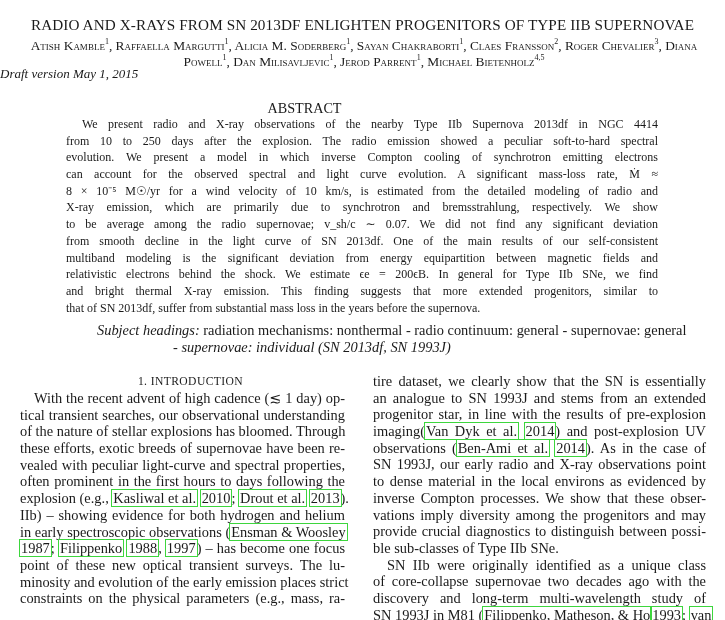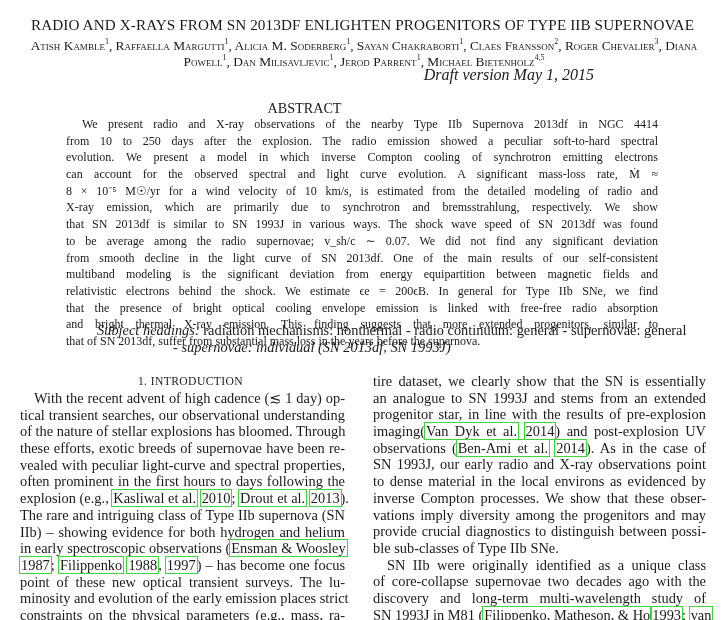--- a/index.html
+++ b/index.html
@@ -11,22 +11,22 @@
     position:absolute; top:16px; left:0; width:725px; text-align:center;
     font-family:"Liberation Serif",serif; font-size:15.2px; letter-spacing:0.1px;
   }
   .authors {
     position:absolute; top:38px; left:24px; width:680px; text-align:center;
     font-family:"Liberation Serif",serif; font-size:13.4px; line-height:16px;
     font-variant:small-caps;
   }
   .authors sup { font-size:8px; vertical-align:6px; font-variant:normal; line-height:0; }
   .draft {
-    position:absolute; top:66px; left:0; width:594px; text-align:right;
-    font-family:"Liberation Serif",serif; font-style:italic; font-size:16px;
+    position:absolute; top:66px; left:0; width:594px; text-align:left;
+    font-family:"Liberation Serif",serif; font-style:italic; font-size:13px;
   }
   .abstract-heading {
     position:absolute; top:100px; left:0; width:609px; text-align:center;
     font-family:"Liberation Serif",serif; font-size:14.2px;
   }
   .abstract-body {
     position:absolute; top:116px; left:66px; width:592px;
     font-family:"Liberation Serif",serif; font-size:12px; line-height:16.7px;
   }
   .line { display:block; white-space:nowrap; text-align:justify; text-align-last:justify; height:16.7px; }
@@ -75,46 +75,43 @@
 
   <div class="abstract-heading">ABSTRACT</div>
 
   <div class="abstract-body">
     <span class="line" style="padding-left:16px">We present radio and X-ray observations of the nearby Type IIb Supernova 2013df in NGC 4414</span>
     <span class="line">from 10 to 250 days after the explosion. The radio emission showed a peculiar soft-to-hard spectral</span>
     <span class="line">evolution. We present a model in which inverse Compton cooling of synchrotron emitting electrons</span>
     <span class="line">can account for the observed spectral and light curve evolution. A significant mass-loss rate, Ṁ ≈</span>
     <span class="line">8 × 10⁻⁵ M☉/yr for a wind velocity of 10 km/s, is estimated from the detailed modeling of radio and</span>
     <span class="line">X-ray emission, which are primarily due to synchrotron and bremsstrahlung, respectively. We show</span>
-    <span class="line">that SN 2013df is similar to SN 1993J in various ways. The shock wave speed of SN 2013df was found</span>
     <span class="line">to be average among the radio supernovae; v_sh/c ∼ 0.07. We did not find any significant deviation</span>
     <span class="line">from smooth decline in the light curve of SN 2013df. One of the main results of our self-consistent</span>
     <span class="line">multiband modeling is the significant deviation from energy equipartition between magnetic fields and</span>
     <span class="line">relativistic electrons behind the shock. We estimate ϵe = 200ϵB. In general for Type IIb SNe, we find</span>
-    <span class="line">that the presence of bright optical cooling envelope emission is linked with free-free radio absorption</span>
     <span class="line">and bright thermal X-ray emission. This finding suggests that more extended progenitors, similar to</span>
     <span class="line last">that of SN 2013df, suffer from substantial mass loss in the years before the supernova.</span>
   </div>
 
   <div class="subject">
     <span class="line"><span class="label">Subject headings:</span> <span>radiation mechanisms: nonthermal - radio continuum: general - supernovae: general</span></span>
     <span class="l2">- supernovae: individual (SN  2013df, SN  1993J)</span>
   </div>
 
   <div class="section-heading">1.  INTRODUCTION</div>
 
   <div class="col col-left">
     <span class="line" style="padding-left:14px">With the recent advent of high cadence (≲ 1 day) op-</span>
     <span class="line">tical transient searches, our observational understanding</span>
     <span class="line">of the nature of stellar explosions has bloomed. Through</span>
     <span class="line">these efforts, exotic breeds of supernovae have been re-</span>
     <span class="line">vealed with peculiar light-curve and spectral properties,</span>
     <span class="line">often prominent in the first hours to days following the</span>
     <span class="line"><span>explosion (e.g., </span><a class="cite">Kasliwal et al.</a> <a class="cite">2010</a><span>; </span><a class="cite">Drout et al.</a> <a class="cite">2013</a><span>).</span></span>
-    <span class="line">The rare and intriguing class of Type IIb supernova (SN</span>
     <span class="line">IIb) – showing evidence for both hydrogen and helium</span>
     <span class="line"><span>in early spectroscopic observations (</span><a class="cite">Ensman &amp; Woosley</a></span>
     <span class="line"><a class="cite">1987</a><span>; </span><a class="cite">Filippenko</a><span> </span><a class="cite">1988</a><span>, </span><a class="cite">1997</a><span>) – has become one focus</span></span>
     <span class="line">point of these new optical transient surveys. The lu-</span>
     <span class="line">minosity and evolution of the early emission places strict</span>
     <span class="line">constraints on the physical parameters (e.g., mass, ra-</span>
 
   </div>
 
   <div class="col col-right">

